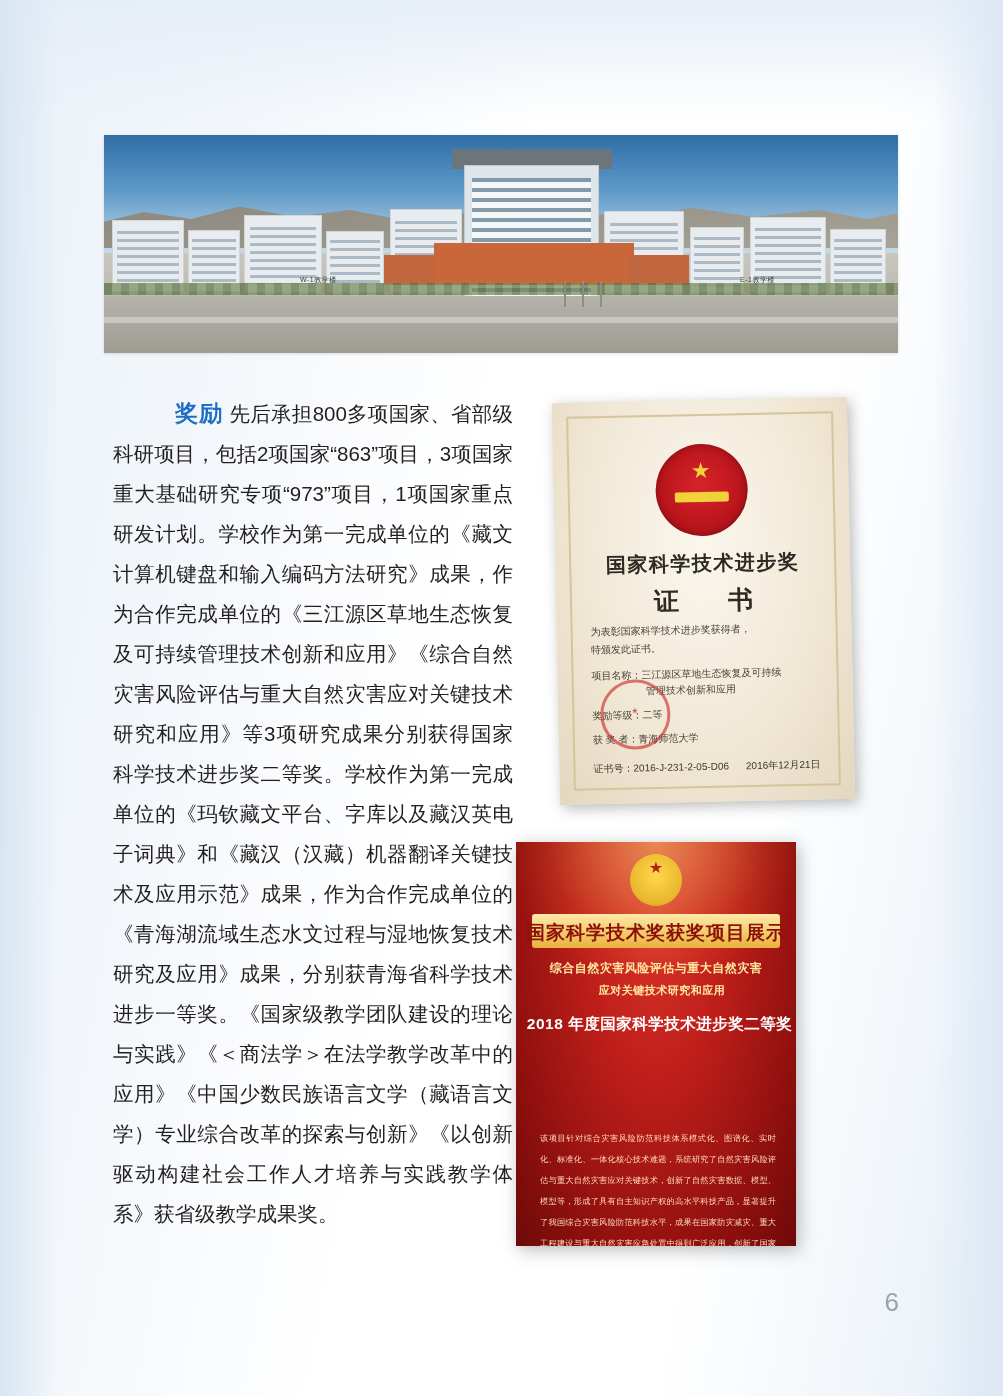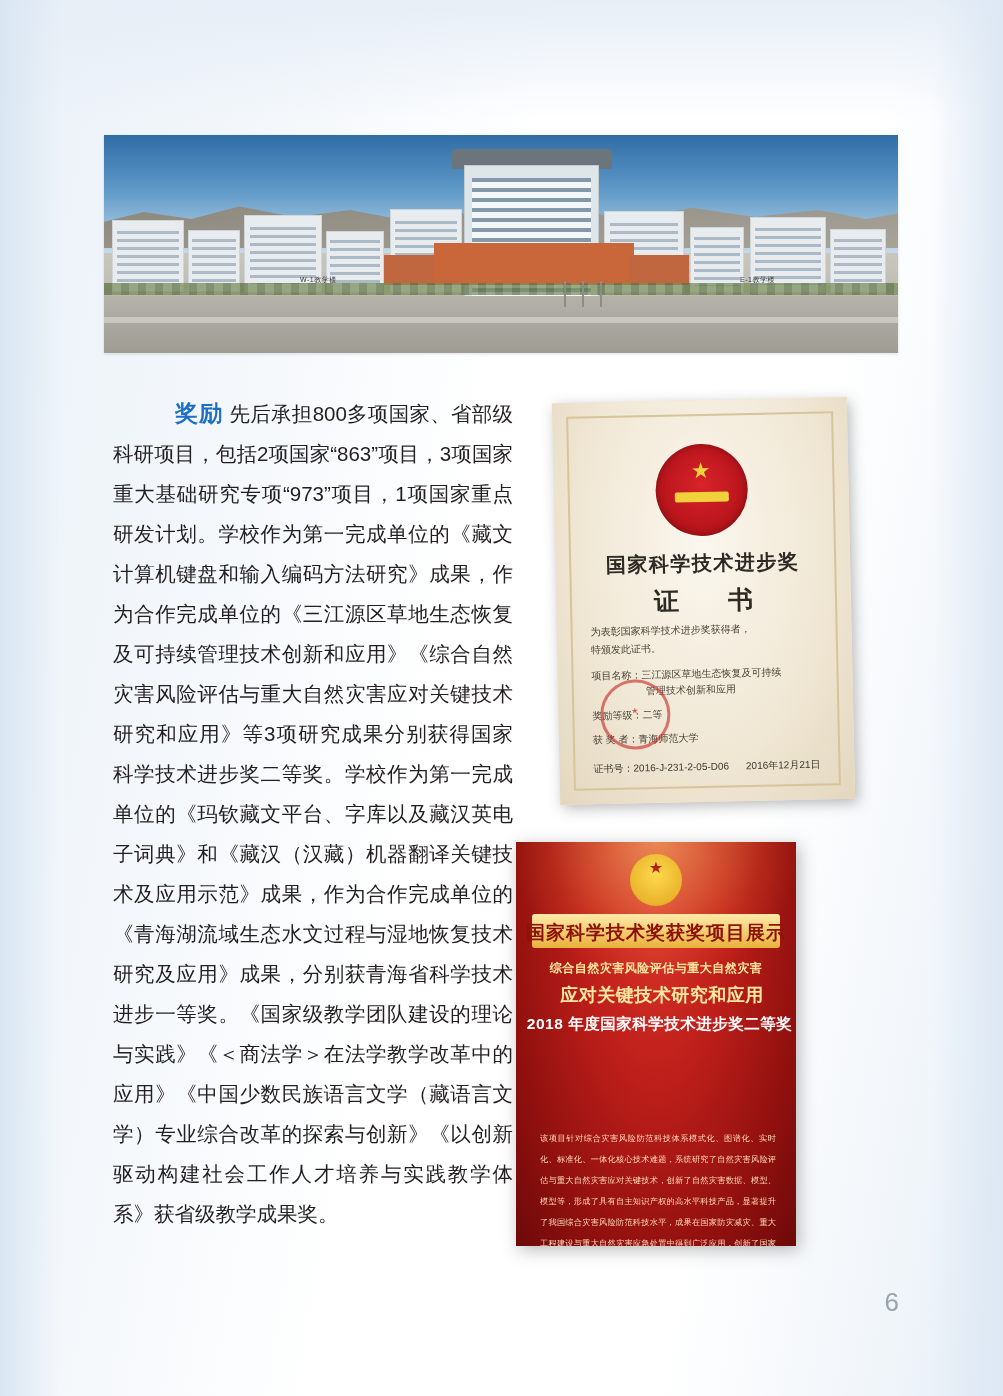--- a/index.html
+++ b/index.html
@@ -306,21 +306,21 @@
     color:#8e1108;
     letter-spacing: 1px;
   }
   .poster-l2 {
     position:absolute; left:0; right:0; top: 118px;
     text-align:center; font-size: 12px; font-weight:bold;
     color:#ffe9a0; letter-spacing: .5px;
   }
   .poster-l3 {
     position:absolute; left:12px; right:0; top: 141px;
-    text-align:center; font-size: 18px; font-weight:bold;
+    text-align:center; font-size: 11px; font-weight:bold;
     color:#ffe9a0; letter-spacing: .5px;
   }
   .poster-l4 {
     position:absolute; left:7px; right:0; top: 172px;
     text-align:center; font-size: 15.5px; font-weight:bold;
     color:#ffffff; letter-spacing: .5px;
   }
   .poster-credits {
     position:absolute;
     left: 26px; right: 22px; top: 204px;

